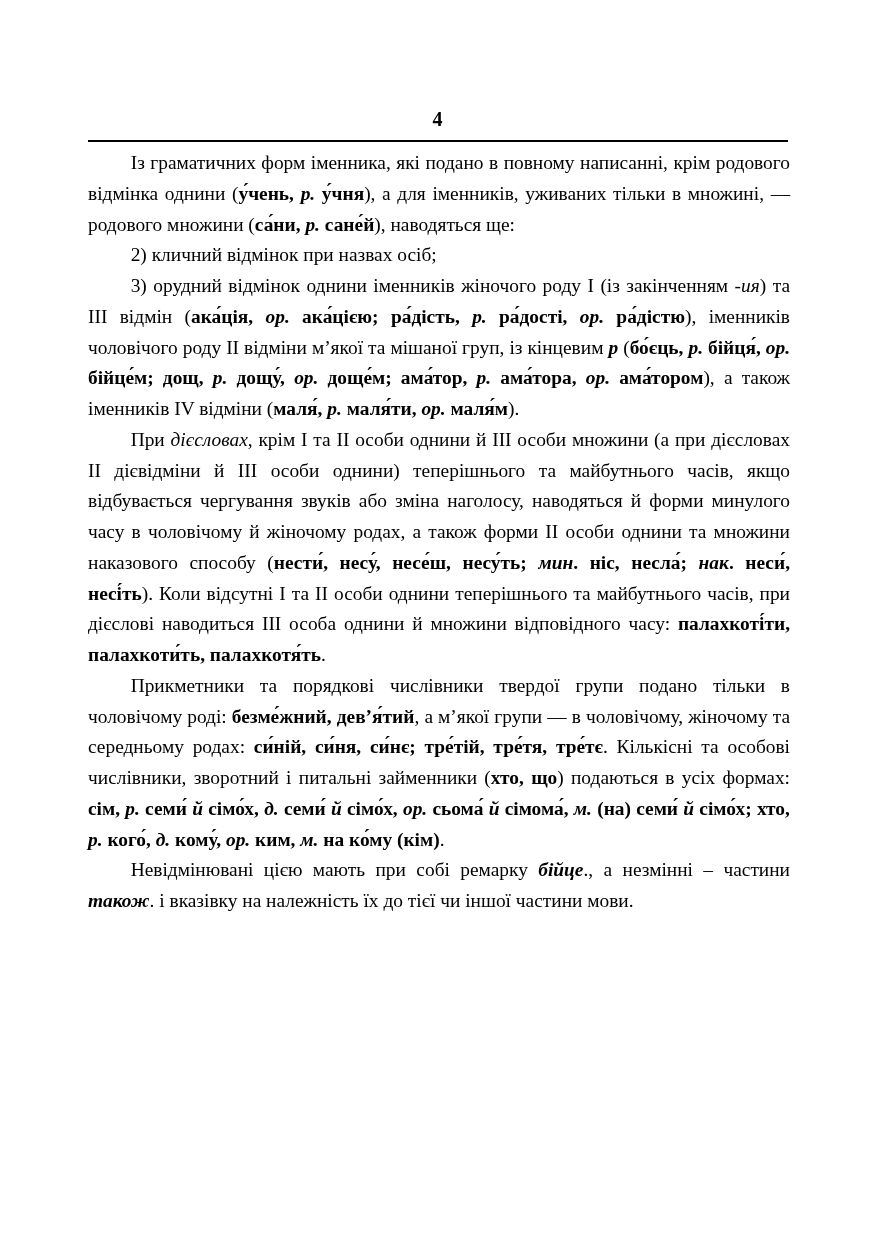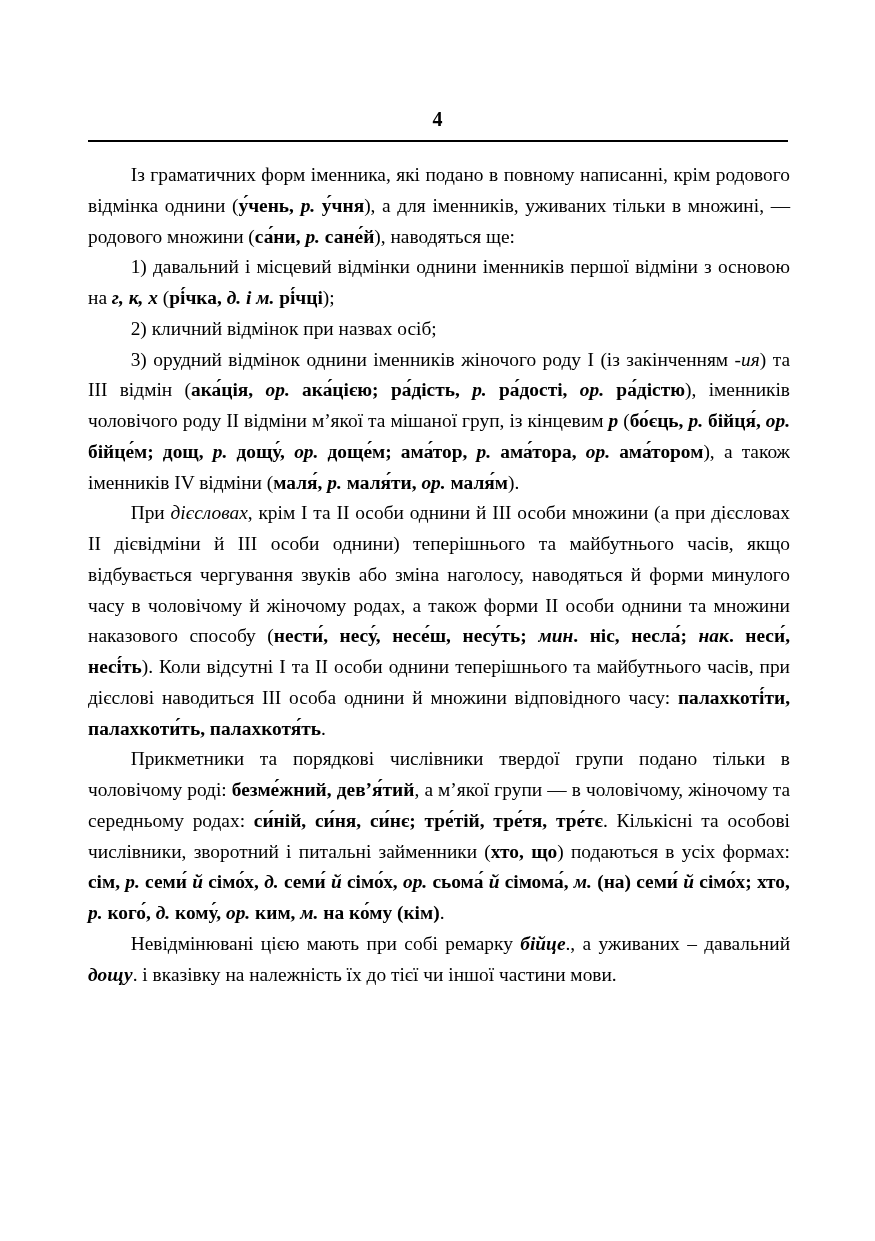--- a/index.html
+++ b/index.html
@@ -34,21 +34,21 @@
   .header-rule {
     position: absolute;
     top: 140px;
     left: 88px;
     width: 700px;
     height: 2px;
     background: #000000;
   }
   .content {
     position: absolute;
-    top: 160px;
+    top: 148px;
     left: 88px;
     width: 702px;
     font-size: 19.4px;
     line-height: 1.585;
     text-align: justify;
     text-justify: inter-word;
     hyphens: manual;
   }
   .content p {
     margin: 0;
@@ -68,21 +68,20 @@
 <body>
 
 <div class="page">
 
   <div class="page-number">4</div>
 
   <div class="header-rule"></div>
 
   <div class="content">
       <p><span>Із граматичних форм іменника, які подано в повному написанні, крім родового відмінка однини (</span><b>у́чень, </b><span class="bi">р. </span><b>у́чня</b><span>), а для іменників, уживаних тільки в множині, — родового множини (</span><b>са́ни, </b><span class="bi">р. </span><b>сане́й</b><span>), наводяться ще:</span></p>
-      <p><span>1) давальний і місцевий відмінки однини іменників першої відміни з основою на </span><span class="bi">г, к, х </span><span>(</span><b>рі́чка, </b><span class="bi">д. і м. </span><b>рі́чці</b><span>);</span></p>
       <p><span>2) кличний відмінок при назвах осіб;</span></p>
       <p><span>3) орудний відмінок однини іменників жіночого роду І (із закінченням </span><i>-ия</i><span>) та ІІІ відмін (</span><b>ака́ція, </b><span class="bi">ор. </span><b>ака́цією; ра́дість, </b><span class="bi">р. </span><b>ра́дості, </b><span class="bi">ор. </span><b>ра́дістю</b><span>), іменників чоловічого роду ІІ відміни м’якої та мішаної груп, із кінцевим </span><span class="bi">р </span><span>(</span><b>бо́єць, </b><span class="bi">р. </span><b>бійця́, </b><span class="bi">ор. </span><b>бійце́м; дощ, </b><span class="bi">р. </span><b>дощу́, </b><span class="bi">ор. </span><b>доще́м; ама́тор, </b><span class="bi">р. </span><b>ама́тора, </b><span class="bi">ор. </span><b>ама́тором</b><span>), а також іменників IV відміни (</span><b>маля́, </b><span class="bi">р. </span><b>маля́ти, </b><span class="bi">ор. </span><b>маля́м</b><span>).</span></p>
       <p><span>При </span><i>дієсловах</i><span>, крім І та ІІ особи однини й ІІІ особи множини (а при дієсловах ІІ дієвідміни й ІІІ особи однини) теперішнього та майбутнього часів, якщо відбувається чергування звуків або зміна наголосу, наводяться й форми минулого часу в чоловічому й жіночому родах, а також форми ІІ особи однини та множини наказового способу (</span><b>нести́, несу́, несе́ш, несу́ть; </b><span class="bi">мин</span><b>. ніс, несла́; </b><span class="bi">нак</span><b>. неси́, несі́ть</b><span>). Коли відсутні І та ІІ особи однини теперішнього та майбутнього часів, при дієслові наводиться ІІІ особа однини й множини відповідного часу: </span><b>палахкоті́ти, палахкоти́ть, палахкотя́ть</b><span>.</span></p>
       <p><span>Прикметники та порядкові числівники твердої групи подано тільки в чоловічому роді: </span><b>безме́жний, дев’я́тий</b><span>, а м’якої групи — в чоловічому, жіночому та середньому родах: </span><b>си́ній, си́ня, си́нє; тре́тій, тре́тя, тре́тє</b><span>. Кількісні та особові числівники, зворотний і питальні займенники (</span><b>хто, що</b><span>) подаються в усіх формах: </span><b>сім, </b><span class="bi">р. </span><b>семи́ </b><span class="bi">й </span><b>сімо́х, </b><span class="bi">д. </span><b>семи́ </b><span class="bi">й </span><b>сімо́х, </b><span class="bi">ор. </span><b>сьома́ </b><span class="bi">й </span><b>сімома́, </b><span class="bi">м. </span><b>(на) семи́ </b><span class="bi">й </span><b>сімо́х; хто, </b><span class="bi">р. </span><b>кого́, </b><span class="bi">д. </span><b>кому́, </b><span class="bi">ор. </span><b>ким, </b><span class="bi">м. </span><b>на ко́му (кім)</b><span>.</span></p>
-      <p><span>Невідмінювані цією мають при собі ремарку </span><span class="bi">бійце</span><span>., а уживаних </span><span>– давальний </span><span class="bi">дощу</span><span>. і вказівку на належність їх до тієї чи іншої частини мови.</span></p>
+      <p><span>Невідмінювані цією мають при собі ремарку </span><span class="bi">бійце</span><span>., а незмінні </span><span>– частини </span><span class="bi">також</span><span>. і вказівку на належність їх до тієї чи іншої частини мови.</span></p>
     </div>
 
 </div>
 
 </body></html>

